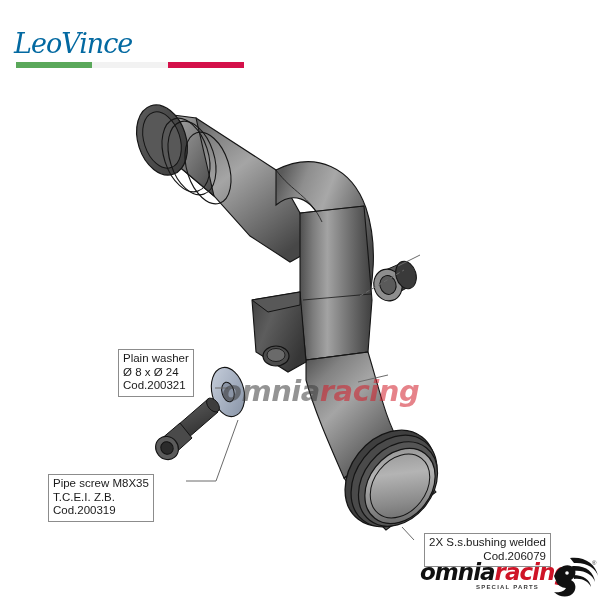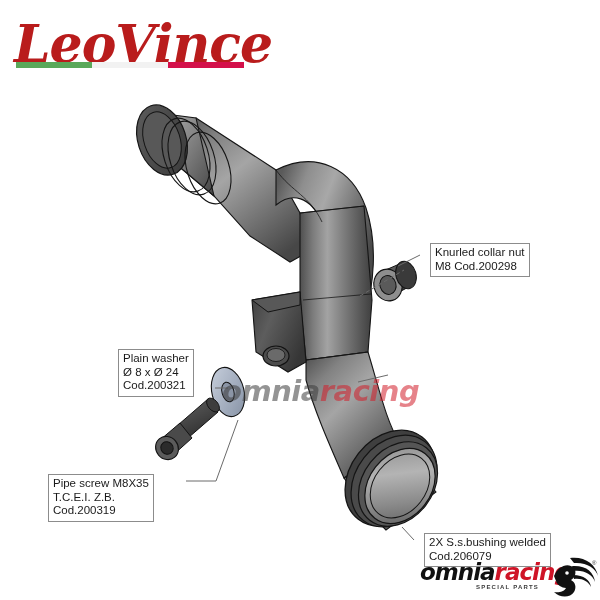--- a/index.html
+++ b/index.html
@@ -31,24 +31,24 @@
     top: 22px;
     width: 244px;
     height: 56px;
   }
   .brand-wordmark {
     position: absolute;
     left: 0;
     top: 0;
     font-family: "DejaVu Serif", serif;
     font-style: italic;
-    font-weight: bold;
-    font-size: 52px;
+    font-weight: normal;
+    font-size: 27px;
     letter-spacing: -1px;
-    color: #b91c1c;
+    color: #0369a1;
     white-space: nowrap;
     line-height: 44px;
   }
   .brand-flag {
     position: absolute;
     left: 2px;
     top: 40px;
     width: 228px;
     height: 6px;
     display: flex;
@@ -80,21 +80,21 @@
     color: #1a1a1a;
     white-space: nowrap;
     box-sizing: border-box;
   }
   .callout div { white-space: nowrap; }
 
   #callout-nut     { left: 430px; top: 243px; }
   #callout-washer  { left: 118px; top: 349px; }
   #callout-pipe    { left: 398px; top: 363px; }
   #callout-screw   { left: 48px;  top: 474px; }
-  #callout-bushing { left: 424px; top: 533px; }
+  #callout-bushing { left: 424px; top: 533px; text-align: right; }
 
   
   .watermark {
     position: absolute;
     left: 222px;
     top: 374px;
     font-family: "DejaVu Sans", sans-serif;
     font-style: italic;
     font-weight: bold;
     font-size: 29px;
@@ -313,24 +313,20 @@
         <path d="M420,255 L398,266"></path>
         <path d="M360,296 L404,270" stroke-dasharray="4 3"></path>
         <path d="M215,388 L228,388"></path>
         <path d="M388,375 L358,382"></path>
         <path d="M186,481 L216,481 L238,420"></path>
         <path d="M414,540 L402,527"></path>
       </g>
     </svg>
   </div>
 
-  <div class="callout" id="callout-nut">
-    <div>Knurled collar nut</div>
-    <div>M8 Cod.200298</div>
-  </div>
 
   <div class="callout" id="callout-washer">
     <div>Plain washer</div>
     <div>Ø 8 x Ø 24</div>
     <div>Cod.200321</div>
   </div>
 
 
   <div class="callout" id="callout-screw">
     <div>Pipe screw M8X35</div>

